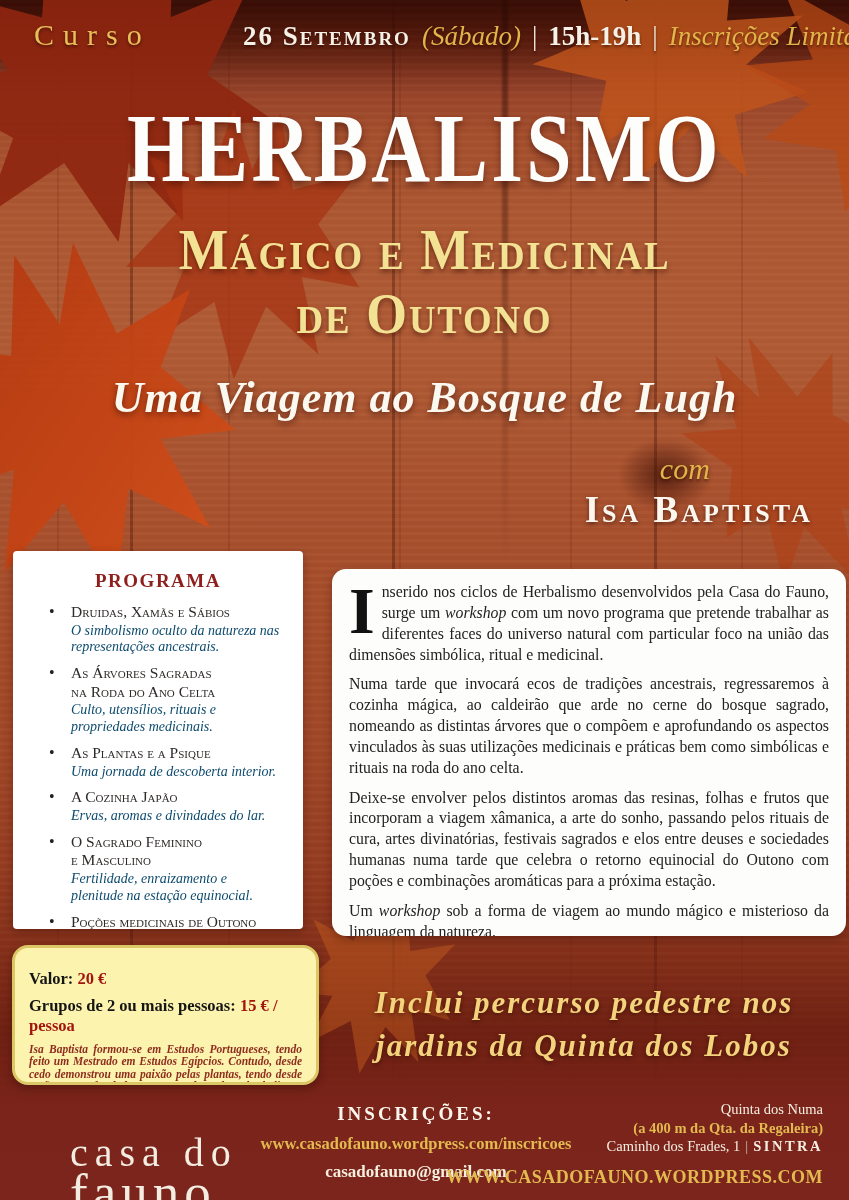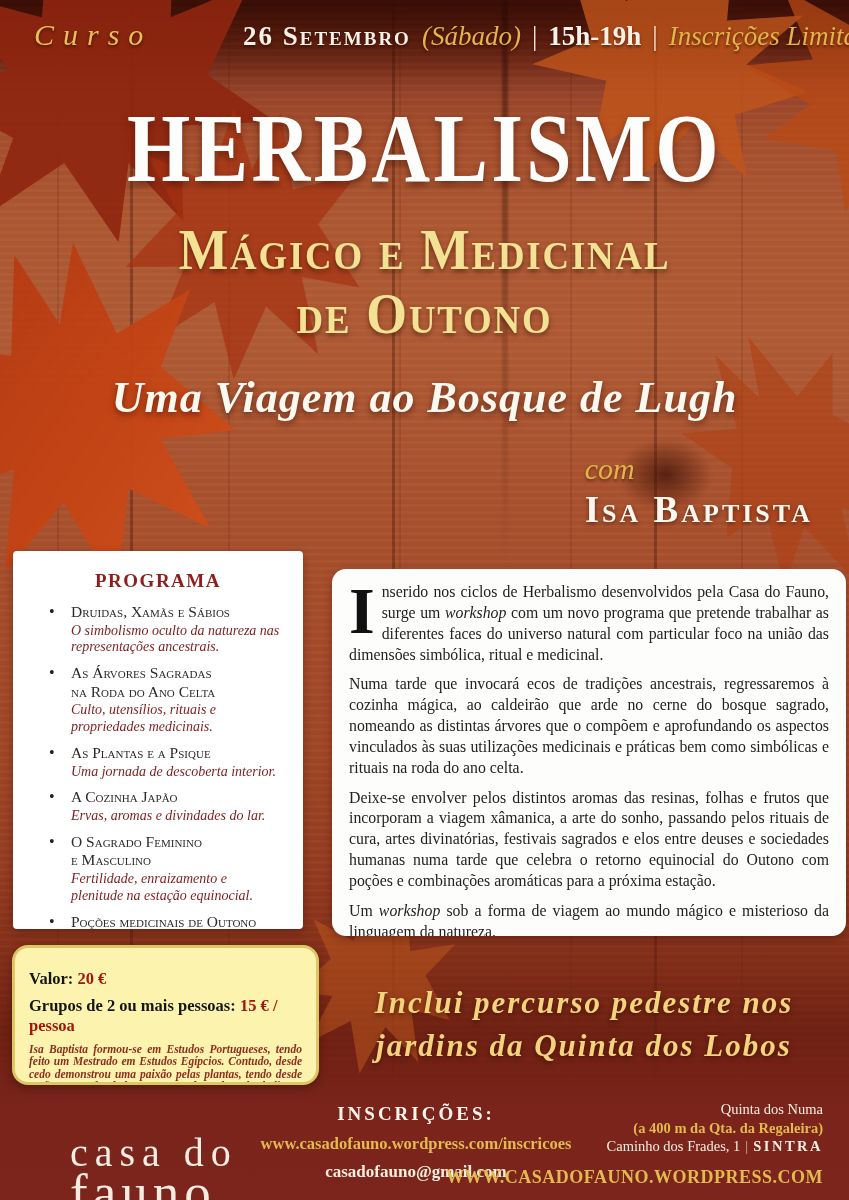--- a/index.html
+++ b/index.html
@@ -38,57 +38,57 @@
   .leaf-2 { left:-70px; top:245px; width:300px; height:350px; background:linear-gradient(135deg,#d4501c,#b03710); opacity:.95; transform:rotate(168deg); }
   .leaf-3 { left:540px; top:-70px; width:270px; height:250px; background:#c2561c; opacity:.8; transform:rotate(28deg); }
   .leaf-4 { left:755px; top:-45px; width:230px; height:260px; background:#b84a16; opacity:.75; transform:rotate(-42deg); }
   .leaf-5 { left:700px; top:330px; width:190px; height:270px; background:#b04016; opacity:.6; transform:rotate(152deg); }
   .leaf-6 { left:295px; top:895px; width:160px; height:180px; background:#c05a1e; opacity:.5; transform:rotate(190deg); }
   .leaf-7 { left:128px; top:110px; width:235px; height:270px; background:#a63212; opacity:.7; transform:rotate(185deg); }
   .knot { position:absolute; left:618px; top:438px; width:95px; height:74px; pointer-events:none;
     background:radial-gradient(ellipse at center, rgba(61,17,7,.75) 0%, rgba(61,17,7,.35) 38%, rgba(61,17,7,0) 70%); filter:blur(1px); }
 
   
-  .curso { position:absolute; left:34px; top:18px; font-size:30px; font-style:italic;
+  .curso { position:absolute; left:34px; top:18px; font-size:30px; 
     color:#e7c05a; letter-spacing:9px; text-shadow:0 2px 3px rgba(40,8,2,.6); }
   .topbar-center { position:absolute; left:243px; top:21px; display:flex; gap:11px;
     align-items:baseline; font-size:27px; color:#f6f1e7; text-shadow:0 2px 3px rgba(40,8,2,.6); white-space:nowrap; }
   .tb-date { font-weight:bold; font-variant:small-caps; letter-spacing:2px; }
   .tb-day, .tb-limited { font-style:italic; color:#e2b54b; }
   .tb-sep { color:#efe6d6; }
   .tb-time { font-weight:bold; }
 
   
   .title-block { position:absolute; left:0; top:100px; width:849px; text-align:center; }
   .main-title { margin:0; font-size:97px; line-height:1.0; font-weight:bold; color:#fdfdfb;
     letter-spacing:4px; transform:scaleX(.84); transform-origin:center;
     text-shadow:0 4px 8px rgba(60,15,5,.55); white-space:nowrap; }
   .title-2 { margin-top:22px; font-size:57px; line-height:1.08; font-weight:bold;
     font-variant:small-caps; color:#f4e294; letter-spacing:2px; transform:scaleX(.92);
     transform-origin:center; text-shadow:0 3px 6px rgba(60,15,5,.55); white-space:nowrap; }
   .title-3 { margin-top:2px; }
   .tagline { margin-top:28px; font-size:44px; font-style:italic; font-weight:bold;
     color:#fbf8f0; letter-spacing:1px; text-shadow:0 3px 6px rgba(60,15,5,.6); }
-  .byline { position:absolute; right:36px; top:452px; text-align:left; }
+  .byline { position:absolute; right:36px; top:452px; text-align:center; }
   .byline-com { font-size:30px; font-style:italic; color:#e2b54b; margin-right:28px;
     text-shadow:0 2px 3px rgba(40,8,2,.5); }
   .presenter { font-size:37px; font-weight:bold; font-variant:small-caps; letter-spacing:3px;
     color:#fbf7ee; margin-top:2px; text-shadow:0 2px 4px rgba(40,8,2,.55); }
 
   
   .program-box { position:absolute; left:13px; top:551px; width:290px; height:378px;
     background:#ffffff; border-radius:4px; box-sizing:border-box; padding:16px 14px 0 14px;
     overflow:hidden; box-shadow:0 3px 10px rgba(50,10,5,.35); }
   .program-title { margin:3px 0 11px; text-align:center; color:#8e1f1d; font-size:19px;
     font-weight:bold; letter-spacing:1.5px; }
   .program-list { list-style:none; margin:8px; padding:0 0 0 12px; }
   .program-list li { position:relative; padding-left:24px; margin-bottom:8px; }
   .program-list li::before { content:"•"; position:absolute; left:2px; top:0; color:#222; }
   .item-title { font-variant:small-caps; color:#2e2a28; font-size:15.5px; line-height:1.2; white-space:pre-line; }
-  .item-desc { font-style:italic; color:#7f1d1d; font-size:14px; line-height:1.2; margin-top:1px; }
+  .item-desc { font-style:italic; color:#0c4a6e; font-size:14px; line-height:1.2; margin-top:1px; }
 
   
   .text-box { position:absolute; left:332px; top:569px; width:514px; height:367px;
     background:#fdfdfb; border-radius:14px; box-sizing:border-box; padding:13px 17px;
     overflow:hidden; color:#222; font-size:15.8px; line-height:1.32; text-align:justify;
     box-shadow:0 3px 10px rgba(50,10,5,.35); }
   .text-box p { margin:0 0 9px; }
   .dropcap { float:left; font-size:66px; line-height:.78; padding:3px 7px 0 0; font-weight:bold; color:#111; }
   .text-box i { font-style:italic; }
 

